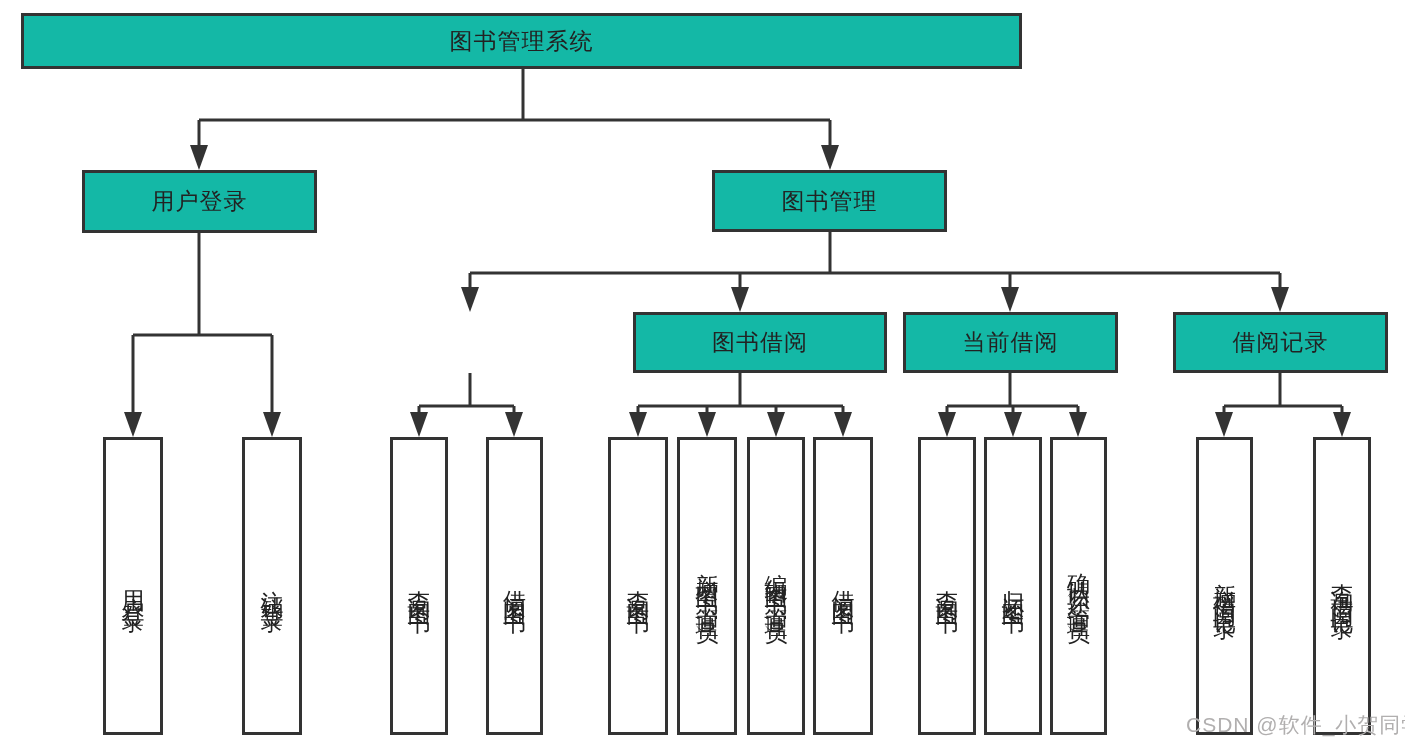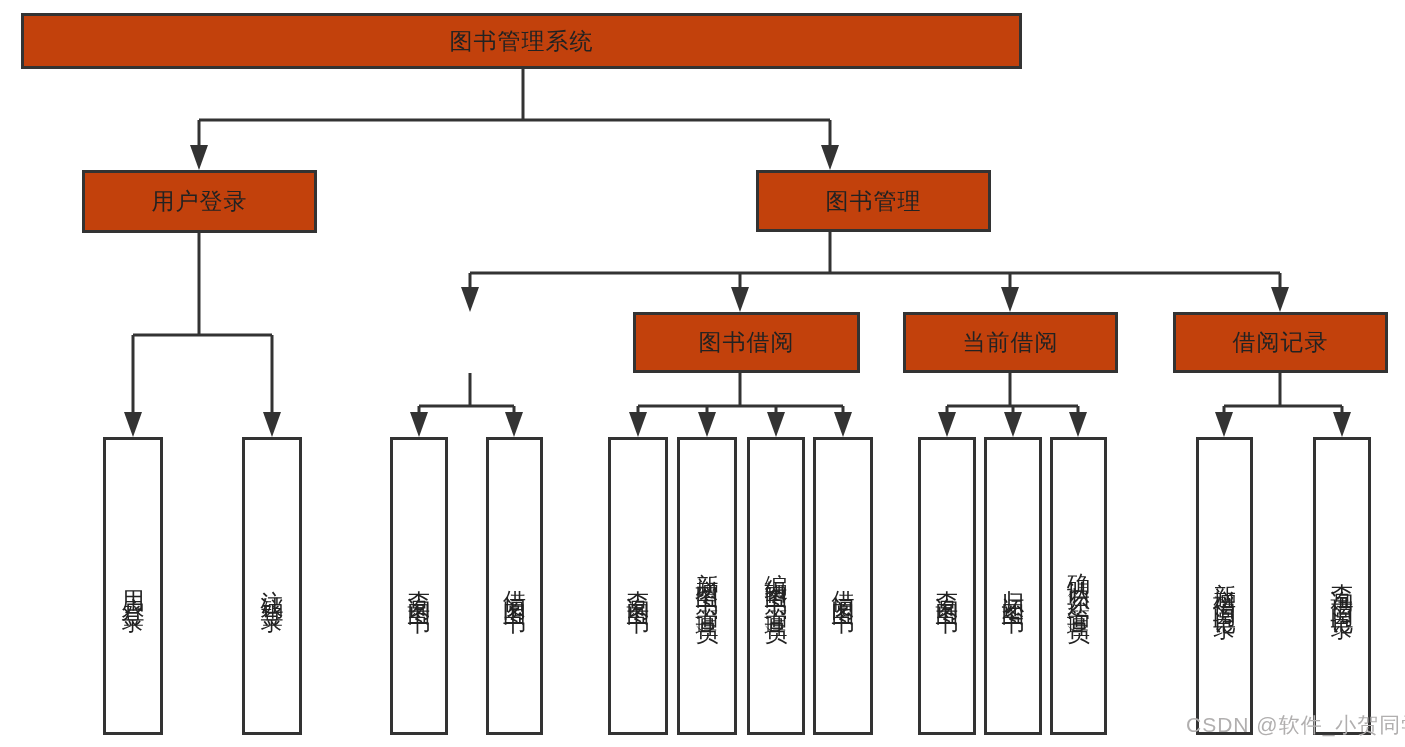--- a/index.html
+++ b/index.html
@@ -11,21 +11,21 @@
     overflow:hidden;
   }
   svg.wires { position:absolute; left:0; top:0; width:1405px; height:747px; }
   svg.wires path { stroke:#333333; stroke-width:3; fill:none; }
   svg.wires polygon { fill:#333333; stroke:none; }
 
   .hnode {
     position:absolute;
     box-sizing:border-box;
     border:3px solid #333333;
-    background:#c2410c;
+    background:#14b8a6;
     display:flex; align-items:center; justify-content:center;
   }
   .hnode span {
     font-size:23px; font-weight:500; color:#222222;
     letter-spacing:1px; white-space:nowrap;
   }
   .vnode {
     position:absolute;
     top:437px; height:298px;
     box-sizing:border-box;
@@ -116,25 +116,25 @@
     <polygon points="1342,437 1333,412 1351,412"></polygon>
   </svg>
 
   <div class="hnode" style="left:21px; top:13px; width:1001px; height:56px;">
     <span>图书管理系统</span>
   </div>
 
   <div class="hnode" style="left:82px; top:170px; width:235px; height:63px;">
     <span>用户登录</span>
   </div>
-  <div class="hnode" style="left:756px; top:170px; width:235px; height:62px;">
+  <div class="hnode" style="left:712px; top:170px; width:235px; height:62px;">
     <span>图书管理</span>
   </div>
 
-  <div class="hnode" style="left:633px; top:312px; width:227px; height:61px;">
+  <div class="hnode" style="left:633px; top:312px; width:254px; height:61px;">
     <span>图书借阅</span>
   </div>
   <div class="hnode" style="left:903px; top:312px; width:215px; height:61px;">
     <span>当前借阅</span>
   </div>
   <div class="hnode" style="left:1173px; top:312px; width:215px; height:61px;">
     <span>借阅记录</span>
   </div>
 
   <div class="vnode" style="left:103px; width:60px;">

